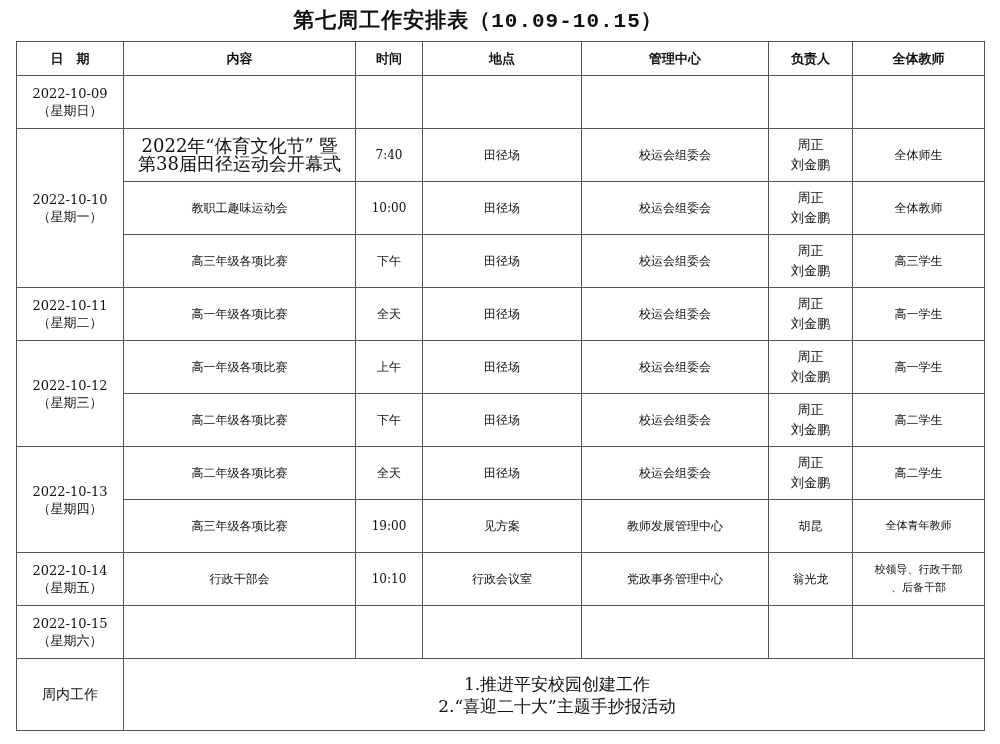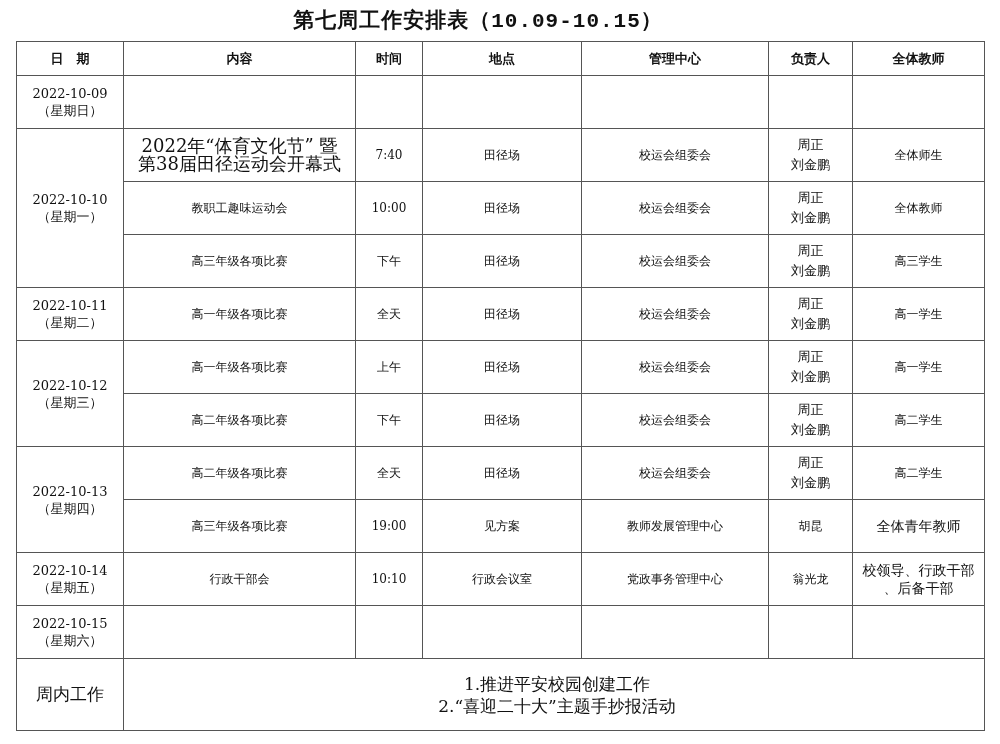--- a/index.html
+++ b/index.html
@@ -12,23 +12,23 @@
                   table-layout: fixed; width: 968px; }
     table.sched td, table.sched th { border: 1.5px solid #555; text-align: center;
                   vertical-align: middle; padding: 0; overflow: hidden; }
     table.sched th { height: 33px; font-family: Liberation Mono, monospace;
                   font-weight: bold; font-size: 13px; }
     tr.r { height: 53px; }
     tr.weekly { height: 72px; }
     .date { font-size: 13px; line-height: 17px; }
     .cell { font-size: 12px; line-height: 22px; }
     .cell-sm { font-size: 18px; line-height: 18px; }
-    .cell-xs { font-size: 14px; line-height: 18px; }
+    .cell-xs { font-size: 11px; line-height: 18px; }
     .lead { font-size: 13px; line-height: 20px; }
-    .weekly-label { font-size: 17px; }
+    .weekly-label { font-size: 14px; }
     .weekly-body { text-align: right; padding-left: 6px !important; font-size: 17px; line-height: 22px; }
     .line { display: block; }
   </style>
 </head>
 <body>
 
 <div class="title">第七周工作安排表（10.09-10.15）</div>
 
 <table class="sched">
   <colgroup>

